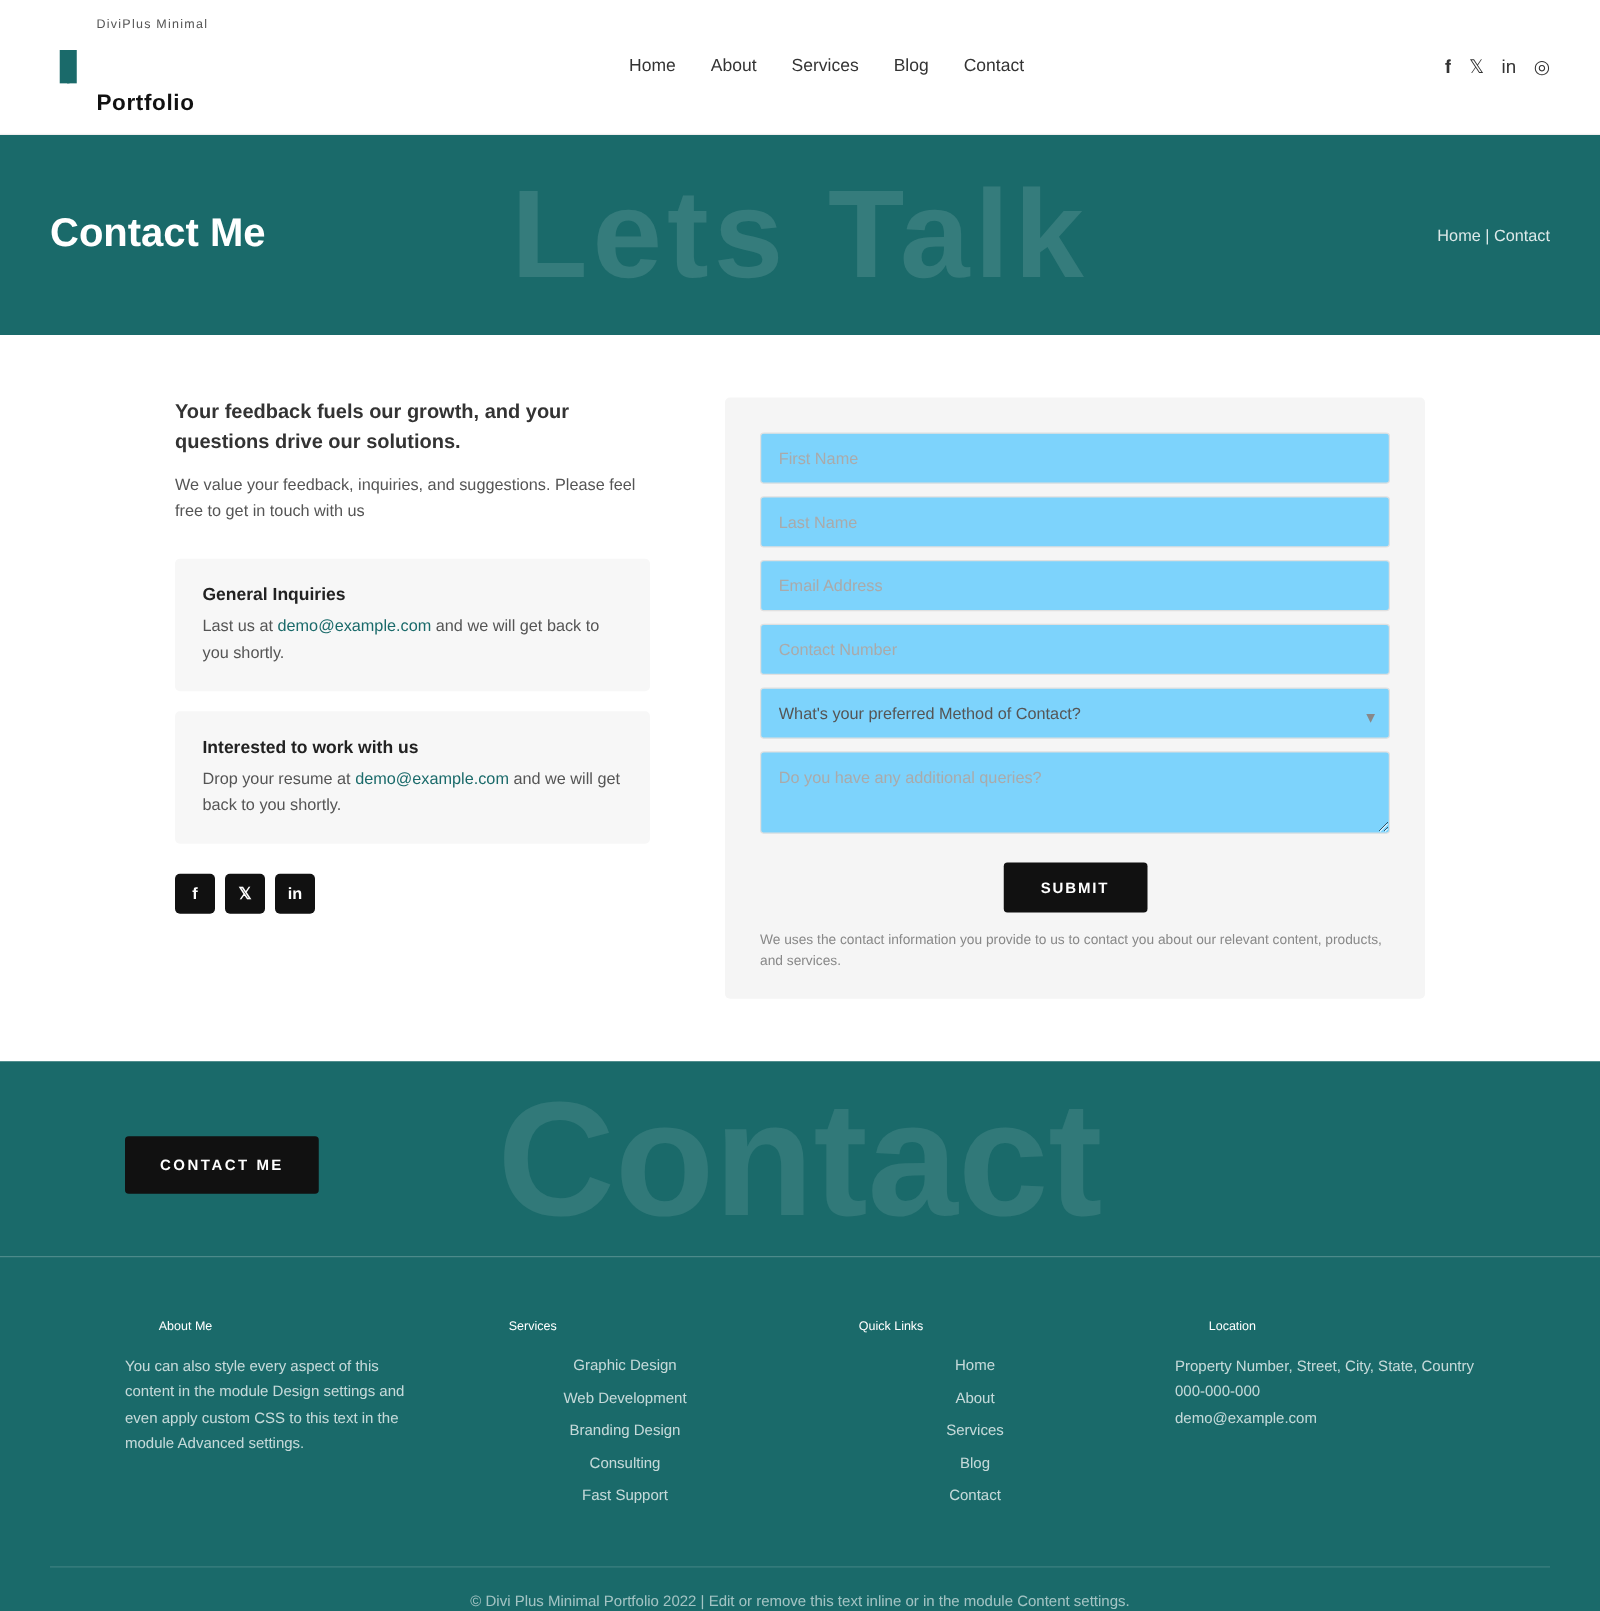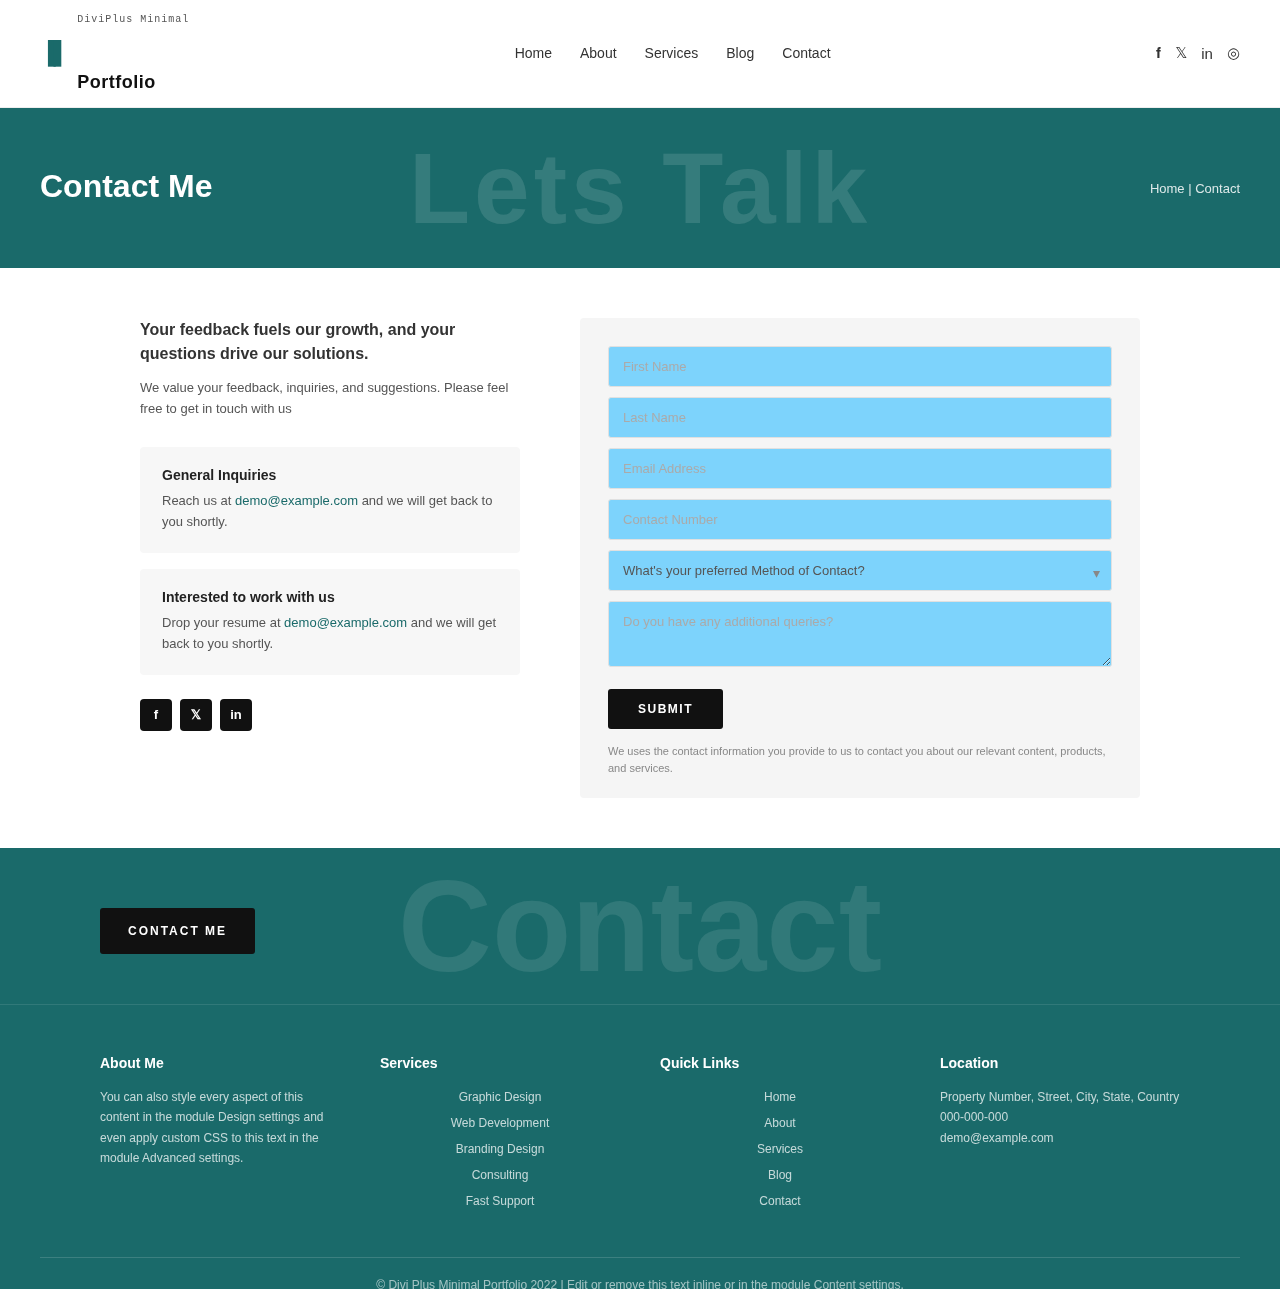--- a/index.html
+++ b/index.html
@@ -6,21 +6,21 @@
     body { font-family: 'Helvetica Neue', Arial, sans-serif; color: #333; background: #fff; }
 
     
     nav {
       display: flex; align-items: center; justify-content: space-between;
       padding: 14px 40px; border-bottom: 1px solid #eee; background: #fff;
     }
     .logo-area { display: flex; align-items: center; gap: 10px; }
     .logo-icon { font-size: 22px; color: #1a6a6a; font-weight: 900; letter-spacing: -2px; }
     .logo-text-wrap { display: flex; flex-direction: column; line-height: 1.1; }
-    .logo-top { font-size: 10px; color: #555; letter-spacing: 1px; font-family: Liberation Mono, monospace; }
+    .logo-top { font-size: 10px; color: #555; letter-spacing: 1px; }
     .logo-bottom { font-size: 18px; font-weight: 800; color: #111; letter-spacing: 0.5px; margin-top: 48px; }
     .nav-links { display: flex; gap: 28px; list-style: none; }
     .nav-links a { text-decoration: none; color: #333; font-size: 14px; }
     .nav-social { display: flex; gap: 14px; align-items: center; }
     .nav-social span { cursor: pointer; font-size: 15px; color: #333; }
 
     
     .hero {
       background: #1a6a6a;
       padding: 60px 40px 50px;
@@ -73,21 +73,21 @@
     }
     .form-col input, .form-col select, .form-col textarea {
       width: 100%; background: #7dd3fc; border: 1px solid #e0e0e0;
       border-radius: 3px; padding: 12px 14px; font-size: 13px;
       color: #555; margin-bottom: 10px; outline: none;
       font-family: inherit;
     }
     .form-col select { appearance: none; cursor: pointer; }
     .form-col textarea { height: 66px; resize: vertical; }
     .form-col input::placeholder, .form-col textarea::placeholder { color: #aaa; }
-    .submit-row { display: flex; justify-content: flex-start; margin-top: 8px; }
+    .submit-row { display: flex; justify-content: center; margin-top: 8px; }
     .submit-btn {
       background: #111; color: #fff; border: none; padding: 13px 30px;
       font-size: 12px; font-weight: 700; letter-spacing: 1.5px; cursor: pointer;
       border-radius: 3px;
     }
     .form-disclaimer { font-size: 11px; color: #888; margin-top: 14px; line-height: 1.6; }
 
     
     .select-wrap { position: relative; }
     .select-wrap::after {
@@ -124,21 +124,21 @@
     footer {
       background: #1a6a6a;
       padding: 50px 40px 20px;
       border-top: 1px solid rgba(255,255,255,0.1);
     }
     .footer-grid {
       max-width: 1080px; margin: 0 auto;
       display: grid; grid-template-columns: 1fr 1fr 1fr 1fr; gap: 40px;
       padding-bottom: 40px;
     }
-    .footer-col h5 { color: #fff; font-size: 14px; font-weight: 700; margin-bottom: 16px; }
+    .footer-col h5 { color: #fff; font-size: 10px; font-weight: 400; margin-bottom: 16px; margin-left: 27px; }
     .footer-col p { color: rgba(255,255,255,0.75); font-size: 12px; line-height: 1.7; }
     .footer-col ul { list-style: none; text-align: center; }
     .footer-col ul li { margin-bottom: 8px; }
     .footer-col ul li a { color: rgba(255,255,255,0.75); text-decoration: none; font-size: 12px; }
     .footer-bottom {
       text-align: center; border-top: 1px solid rgba(255,255,255,0.15);
       padding-top: 20px; color: rgba(255,255,255,0.6); font-size: 12px;
     }
   </style>
 </head>
@@ -177,21 +177,21 @@
 
 <div class="main-content">
 
   <div class="left-col">
     <p class="tagline">Your feedback fuels our growth, and your questions drive our solutions.</p>
     <p class="desc">We value your feedback, inquiries, and suggestions. Please feel free to get in touch with us</p>
 
     <div class="info-card">
       <h4>General Inquiries</h4>
       <p>
-        <span>Reach us at </span><a href="#">demo@example.com</a><span> and we will get back to you shortly.</span>
+        <span>Last us at </span><a href="#">demo@example.com</a><span> and we will get back to you shortly.</span>
       </p>
     </div>
 
     <div class="info-card">
       <h4>Interested to work with us</h4>
       <p>
         <span>Drop your resume at </span><a href="#">demo@example.com</a><span> and we will get back to you shortly.</span>
       </p>
     </div>
 

